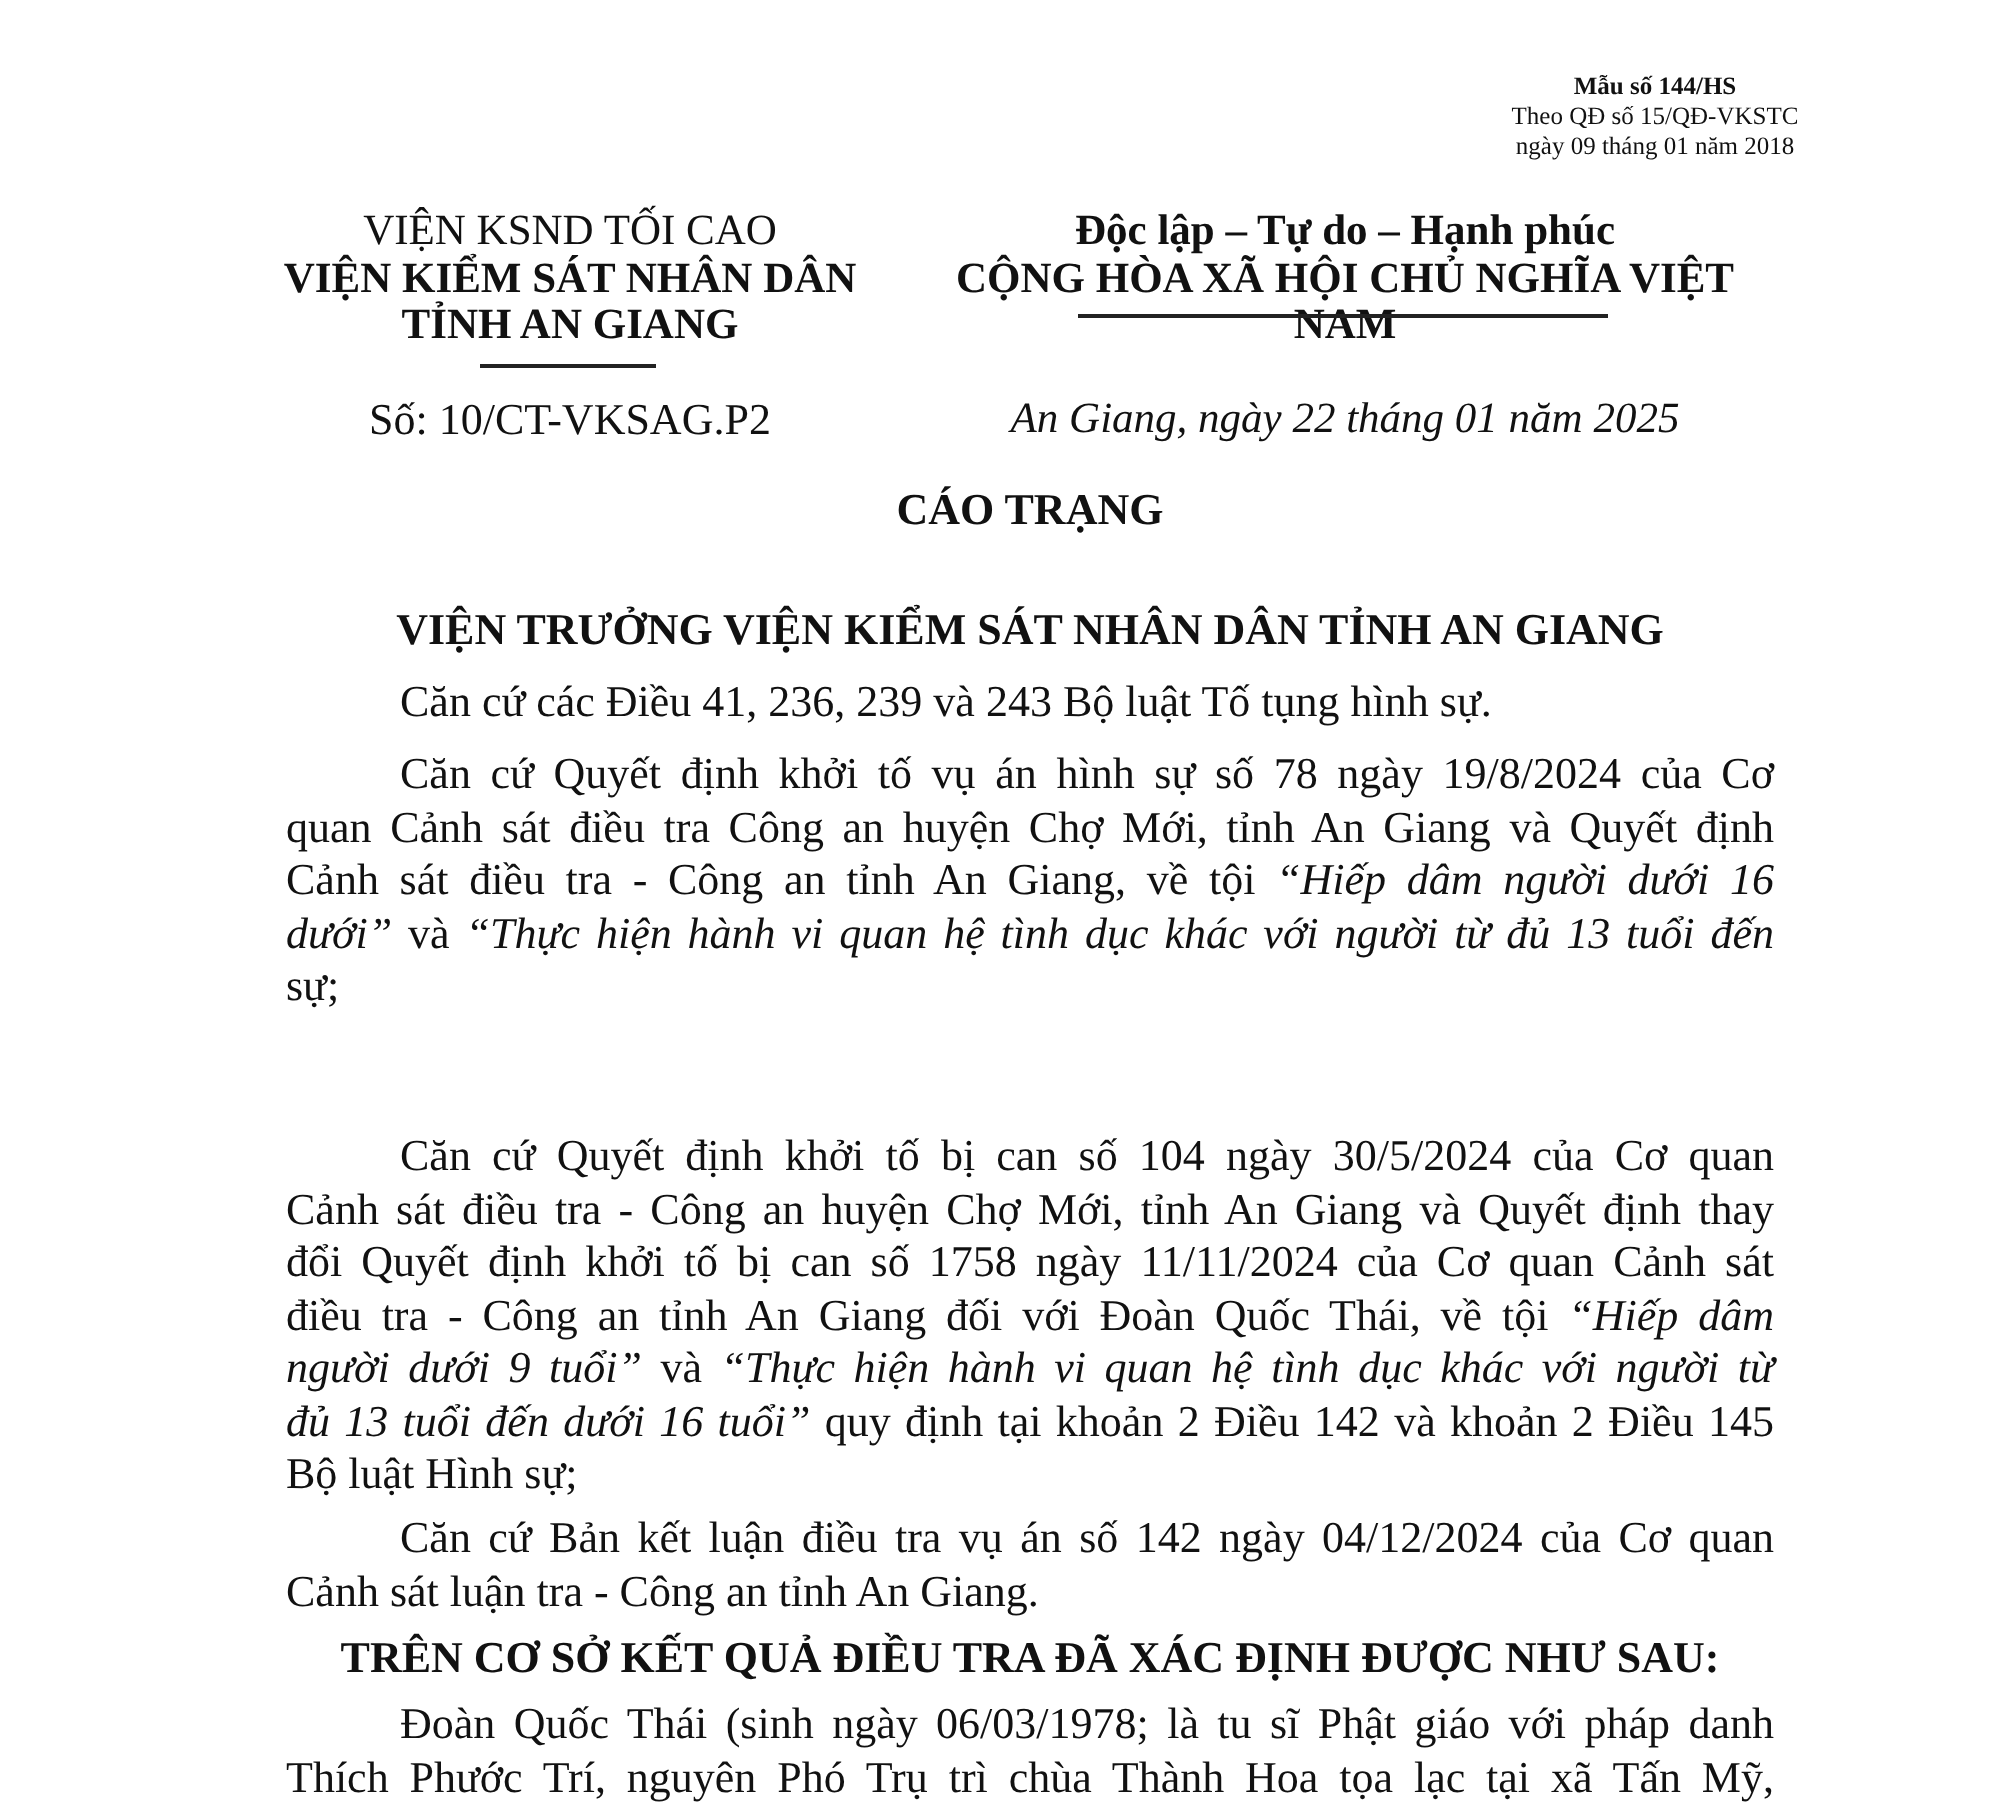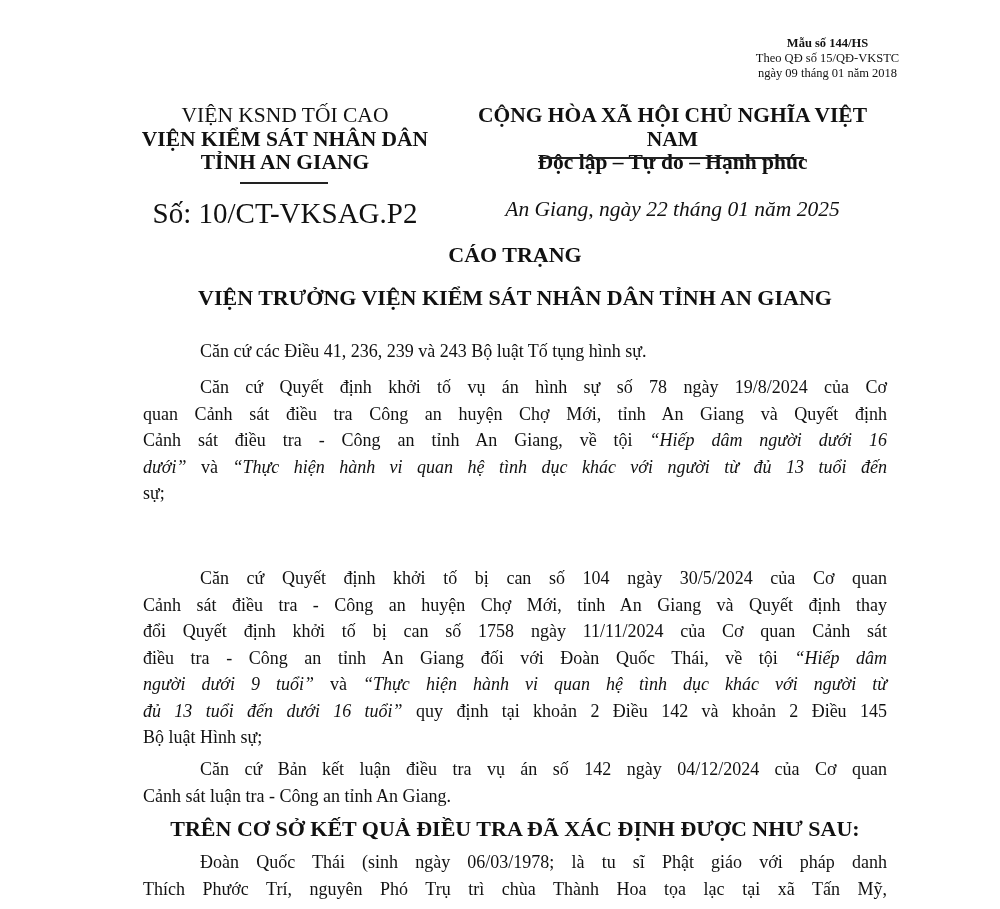--- a/index.html
+++ b/index.html
@@ -17,24 +17,24 @@
   .hdr-left {
     left: 130px; top: 104px; width: 310px; text-align: center;
     font-size: 21.5px; line-height: 23.5px;
   }
   .hdr-right {
     left: 455px; top: 104px; width: 435px; text-align: center;
     font-size: 21.5px; line-height: 23.5px;
   }
   .bold { font-weight: bold; }
   .rule { position: absolute; height: 1.6px; background: #222; }
-  .doc-no { left: 130px; top: 197px; width: 310px; text-align: center; font-size: 29px; }
+  .doc-no { left: 130px; top: 197px; width: 310px; text-align: center; font-size: 22px; }
   .doc-date { left: 455px; top: 197px; width: 435px; text-align: center; font-size: 21.5px; font-style: italic; }
   .title { left: 143px; width: 744px; text-align: center; font-weight: bold; font-size: 22px; }
-  .body-text { position: absolute; left: 143px; width: 744px; font-size: 18px; font-family: Liberation Serif, serif; }
+  .body-text { position: absolute; left: 143px; width: 744px; font-size: 22px; font-family: Liberation Serif, serif; }
   .line {
     height: 26.5px; line-height: 26.5px; white-space: nowrap;
     text-align: justify; text-align-last: justify;
   }
   .line.last { text-align-last: left; }
   .line.indent { padding-left: 57px; }
   .line span { white-space: normal; }
   .i { font-style: italic; }
   .heading-line { font-weight: bold; font-size: 22px; }
 </style>
@@ -48,30 +48,30 @@
 </div>
 
 <div class="abs hdr-left">
   <div>VIỆN KSND TỐI CAO</div>
   <div class="bold">VIỆN KIỂM SÁT NHÂN DÂN</div>
   <div class="bold">TỈNH AN GIANG</div>
 </div>
 <div class="rule" style="left:240px; top:182px; width:88px;"></div>
 
 <div class="abs hdr-right">
+  <div class="bold">Độc lập – Tự do – Hạnh phúc</div>
   <div class="bold">CỘNG HÒA XÃ HỘI CHỦ NGHĨA VIỆT NAM</div>
-  <div class="bold">Độc lập – Tự do – Hạnh phúc</div>
 </div>
 <div class="rule" style="left:539px; top:157px; width:265px;"></div>
 
 <div class="abs doc-no">Số: 10/CT-VKSAG.P2</div>
 <div class="abs doc-date">An Giang, ngày 22 tháng 01 năm 2025</div>
 
 <div class="abs title" style="top:242px;">CÁO TRẠNG</div>
-<div class="abs title" style="top:285px;">VIỆN TRƯỞNG VIỆN KIỂM SÁT NHÂN DÂN TỈNH AN GIANG</div>
+<div class="abs title" style="top:302px;">VIỆN TRƯỞNG VIỆN KIỂM SÁT NHÂN DÂN TỈNH AN GIANG</div>
 
 <div class="body-text" style="top:338px;">
     <div class="line indent last"><span>Căn cứ các Điều 41, 236, 239 và 243 Bộ luật Tố tụng hình sự.</span></div>
   </div>
 <div class="body-text" style="top:374px;">
     <div class="line indent"><span>Căn cứ Quyết định khởi tố vụ án hình sự số 78 ngày 19/8/2024 của Cơ</span></div>
     <div class="line"><span>quan Cảnh sát điều tra Công an huyện Chợ Mới, tỉnh An Giang và Quyết định</span></div>
     <div class="line"><span>Cảnh sát điều tra - Công an tỉnh An Giang, về tội </span><span class="i">“Hiếp dâm người dưới 16</span></div>
     <div class="line"><span class="i">dưới”</span><span> và </span><span class="i">“Thực hiện hành vi quan hệ tình dục khác với người từ đủ 13 tuổi đến</span></div>
     <div class="line last"><span>sự;</span></div>

